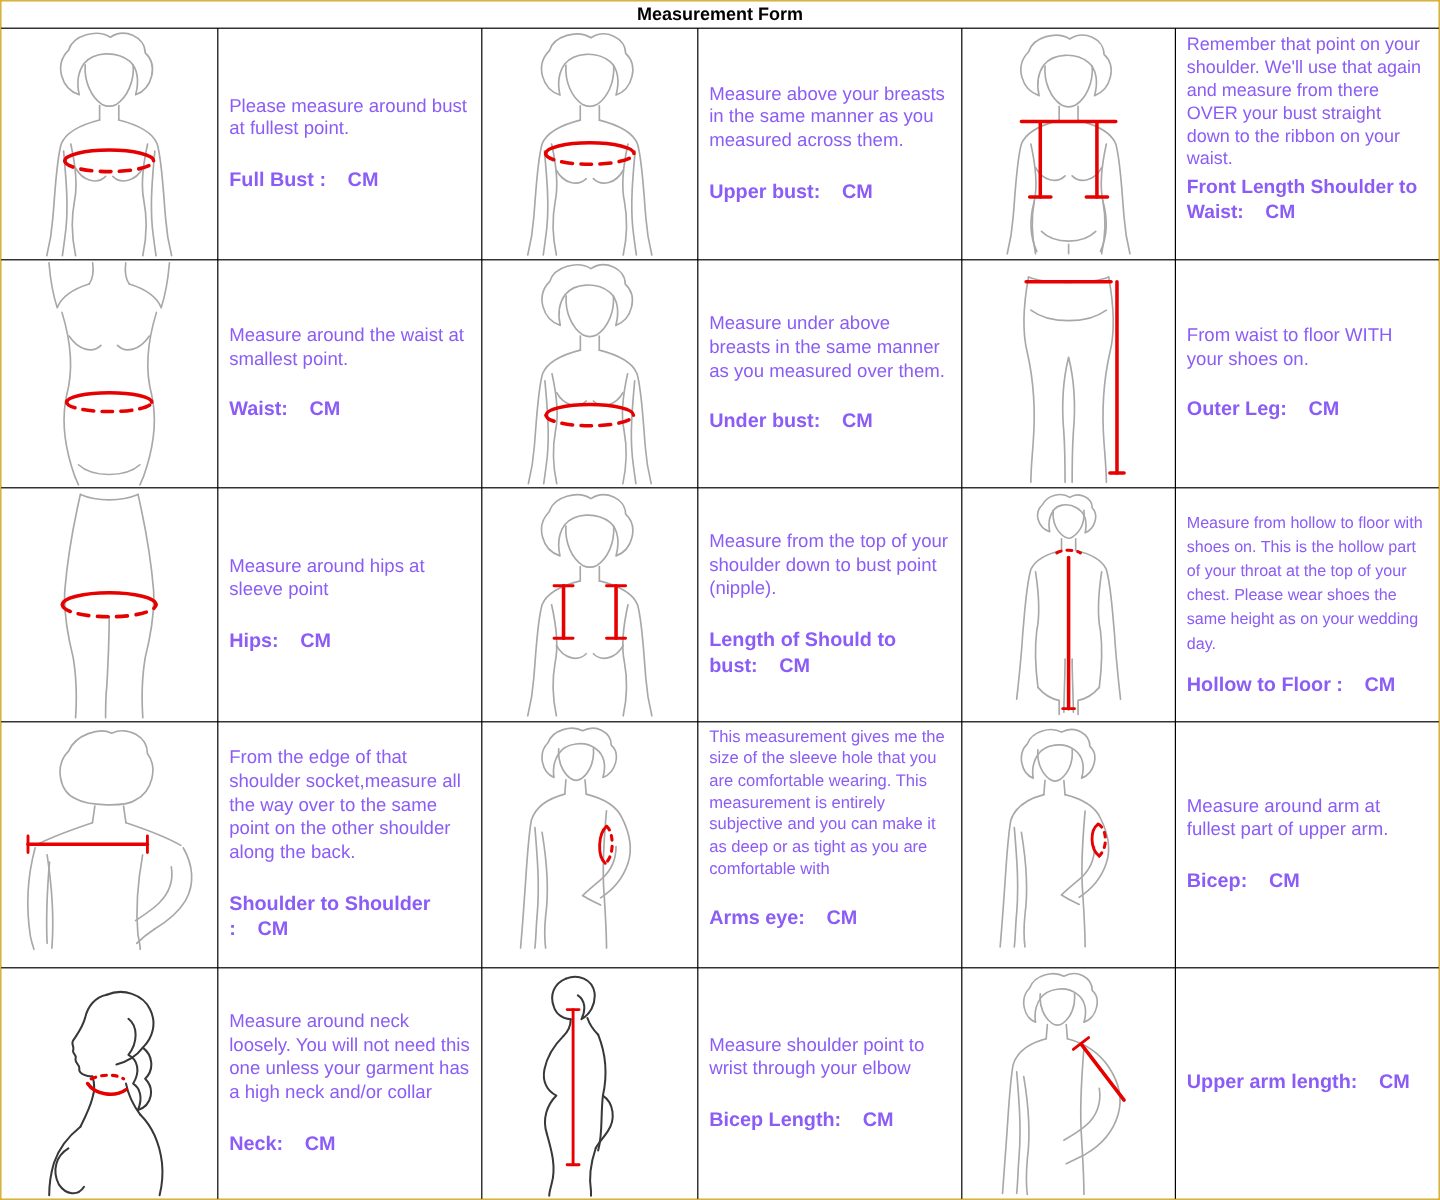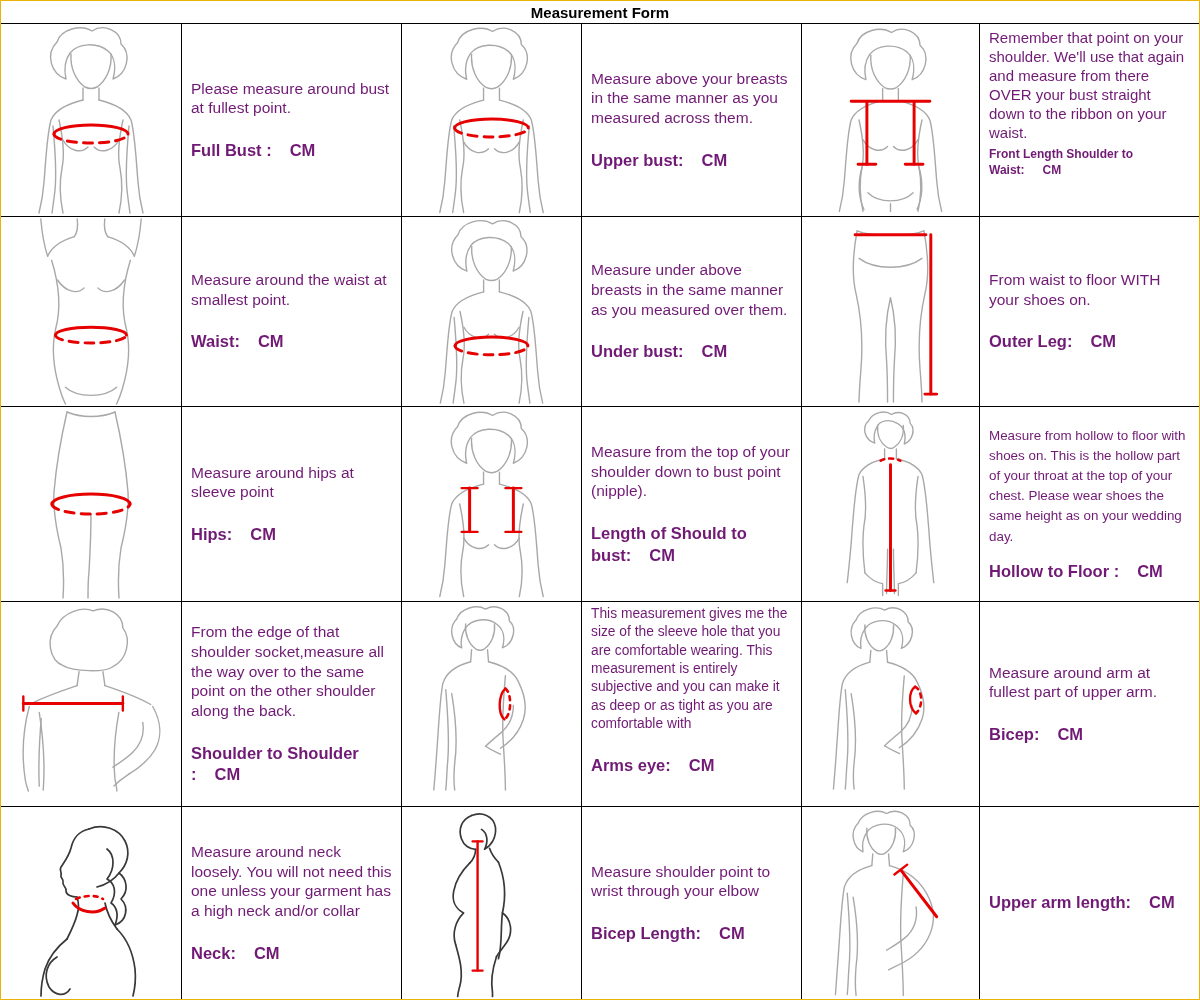--- a/index.html
+++ b/index.html
@@ -22,28 +22,28 @@
   .fig{display:flex;align-items:center;justify-content:center}
   .fig svg{width:100%;height:100%}
   
   .fig svg path{fill:none;stroke:#a8a8a8;stroke-width:1.4;stroke-linecap:round;stroke-linejoin:round}
   .fig svg.dark path{stroke:#383838;stroke-width:1.7}
   .fig svg path.r{stroke:#e60000;stroke-width:3}
   .fig svg path.rt{stroke:#e60000;stroke-width:2.4}
   .fig svg path.rd{stroke:#e60000;stroke-width:3;stroke-dasharray:9 7}
   .fig svg path.rdot{stroke:#e60000;stroke-width:2.6;stroke-dasharray:4 5}
   .txt{
-    color:#701a75;display:flex;flex-direction:column;justify-content:center;
+    color:#8b5cf6;display:flex;flex-direction:column;justify-content:center;
     padding:6px 9px;box-sizing:border-box;gap:22px;
     font-size:15.5px;line-height:1.27;
   }
   .txt .label{font-weight:bold;font-size:16.5px;line-height:1.3}
   .txt .label .unit{margin-left:18px}
   .txt.packed{gap:5px;font-size:15px;justify-content:flex-start;padding-top:4px}
-  .txt.packed .label{font-size:12px}
+  .txt.packed .label{font-size:16px}
   .txt.small{font-size:13.4px;line-height:1.5;gap:14px}
   .txt.small2{font-size:13.8px;line-height:1.33;justify-content:flex-start;padding-top:3px}
 </style>
 </head>
 <body>
 
 <div class="form">
 
   <div class="cell title">Measurement Form</div>
 

